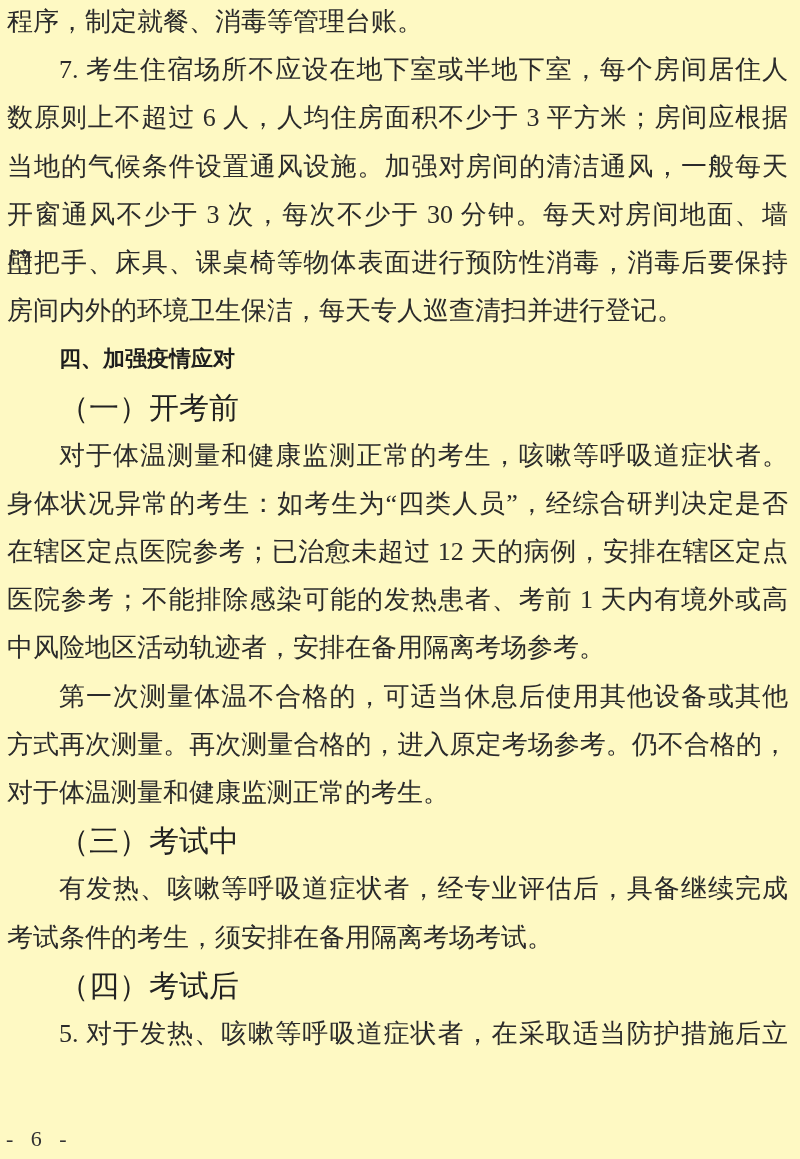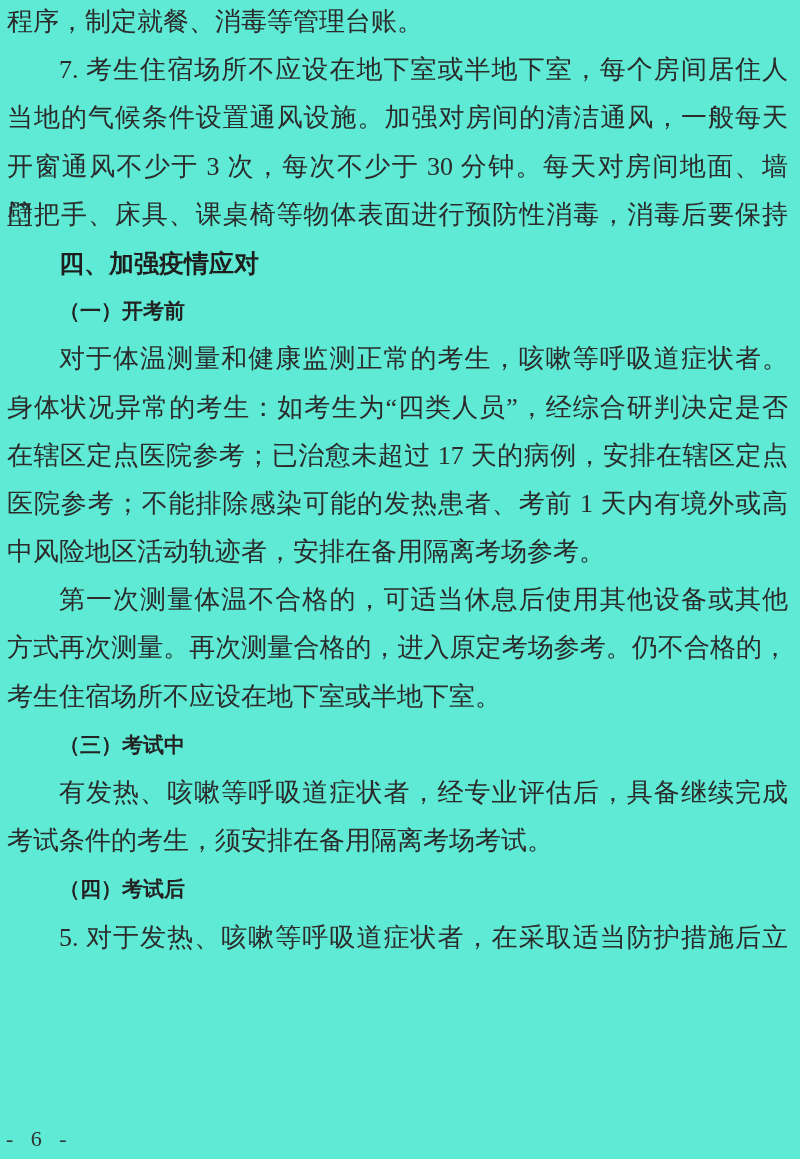--- a/index.html
+++ b/index.html
@@ -6,21 +6,21 @@
   html, body {
     width: 800px;
     height: 1159px;
     background: #ffffff;
     font-family: "Liberation Serif", serif;
   }
   .page {
     position: relative;
     width: 800px;
     height: 1159px;
-    background: #5eead4;
+    background: #fef9c3;
     overflow: hidden;
   }
   .content {
     position: absolute;
     left: 7px;
     top: -2px;
     width: 781px;
     color: #2b2b2b;
     font-size: 26px;
   }
@@ -36,27 +36,27 @@
     text-align: justify;
     text-align-last: justify;
   }
   
   .ln.ind { text-indent: 52px; }
   
   .ln.h1 {
     font-family: "Liberation Sans", sans-serif;
     font-weight: 700;
     color: #1e1e1e;
-    font-size: 25px;
+    font-size: 22px;
   }
   
   .ln.h2 {
-    font-weight: 700;
+    font-weight: 400;
     color: #222222;
-    font-size: 21px;
+    font-size: 30px;
   }
   .footer {
     position: absolute;
     left: 6px;
     top: 1126px;
     font-size: 22px;
     color: #333333;
     letter-spacing: 3px;
     word-spacing: 6px;
     font-family: "Liberation Serif", serif;
@@ -64,36 +64,38 @@
 </style>
 </head>
 <body>
 
 <div class="page">
   <div class="content">
 
     <div class="ln">程序，制定就餐、消毒等管理台账。</div>
 
     <div class="ln just ind">7. 考生住宿场所不应设在地下室或半地下室，每个房间居住人</div>
+    <div class="ln just">数原则上不超过 6 人，人均住房面积不少于 3 平方米；房间应根据</div>
     <div class="ln just">当地的气候条件设置通风设施。加强对房间的清洁通风，一般每天</div>
     <div class="ln just">开窗通风不少于 3 次，每次不少于 30 分钟。每天对房间地面、墙壁、</div>
     <div class="ln just">门把手、床具、课桌椅等物体表面进行预防性消毒，消毒后要保持</div>
+    <div class="ln">房间内外的环境卫生保洁，每天专人巡查清扫并进行登记。</div>
 
     <div class="ln h1 ind">四、加强疫情应对</div>
 
     <div class="ln h2 ind">（一）开考前</div>
     <div class="ln just ind">对于体温测量和健康监测正常的考生，咳嗽等呼吸道症状者。</div>
     <div class="ln just">身体状况异常的考生：如考生为“四类人员”，经综合研判决定是否</div>
-    <div class="ln just">在辖区定点医院参考；已治愈未超过 17 天的病例，安排在辖区定点</div>
+    <div class="ln just">在辖区定点医院参考；已治愈未超过 12 天的病例，安排在辖区定点</div>
     <div class="ln just">医院参考；不能排除感染可能的发热患者、考前 1 天内有境外或高</div>
     <div class="ln">中风险地区活动轨迹者，安排在备用隔离考场参考。</div>
 
     <div class="ln just ind">第一次测量体温不合格的，可适当休息后使用其他设备或其他</div>
     <div class="ln just">方式再次测量。再次测量合格的，进入原定考场参考。仍不合格的，</div>
-    <div class="ln">考生住宿场所不应设在地下室或半地下室。</div>
+    <div class="ln">对于体温测量和健康监测正常的考生。</div>
 
     <div class="ln h2 ind">（三）考试中</div>
     <div class="ln just ind">有发热、咳嗽等呼吸道症状者，经专业评估后，具备继续完成</div>
     <div class="ln">考试条件的考生，须安排在备用隔离考场考试。</div>
 
     <div class="ln h2 ind">（四）考试后</div>
     <div class="ln just ind">5. 对于发热、咳嗽等呼吸道症状者，在采取适当防护措施后立</div>
 
   </div>
 

